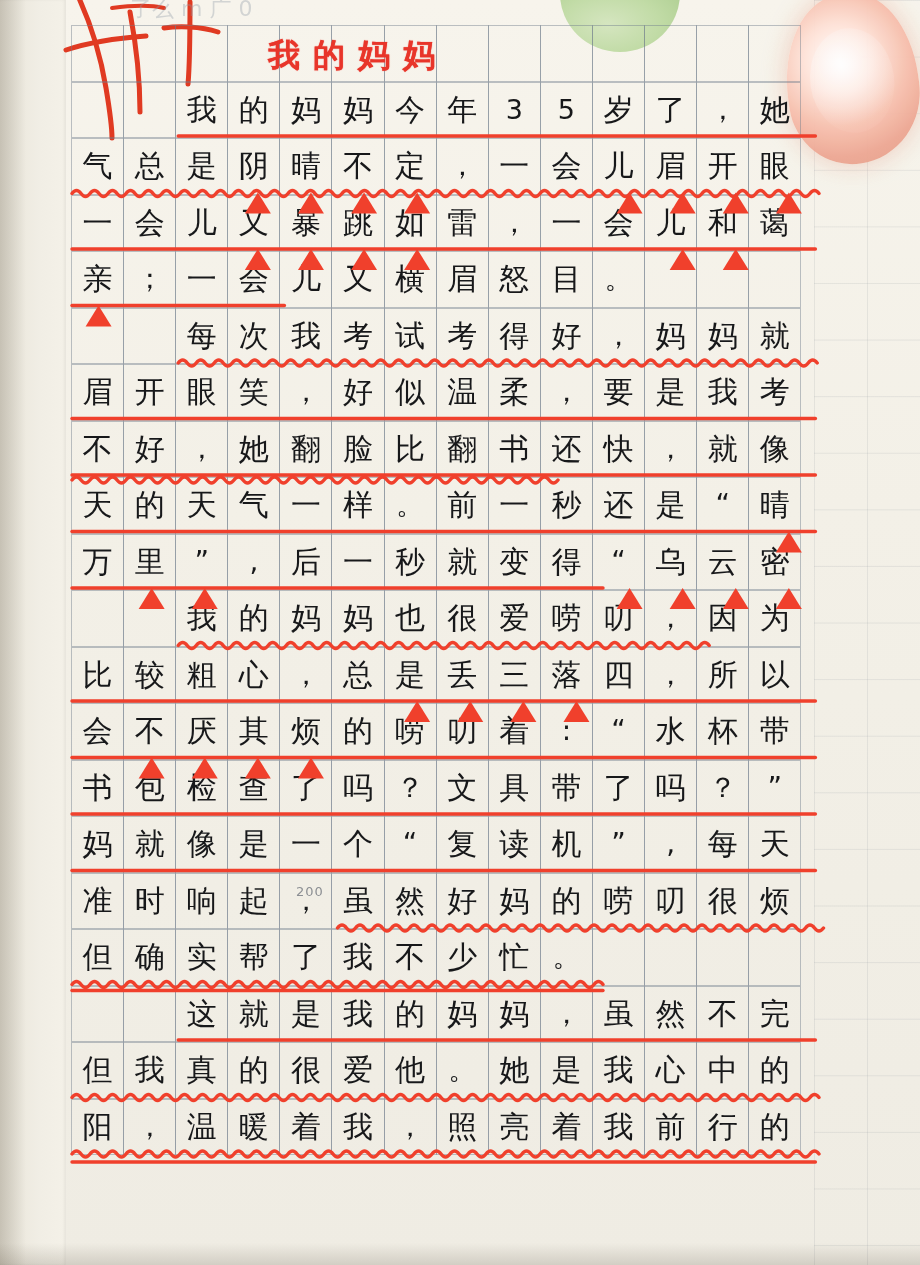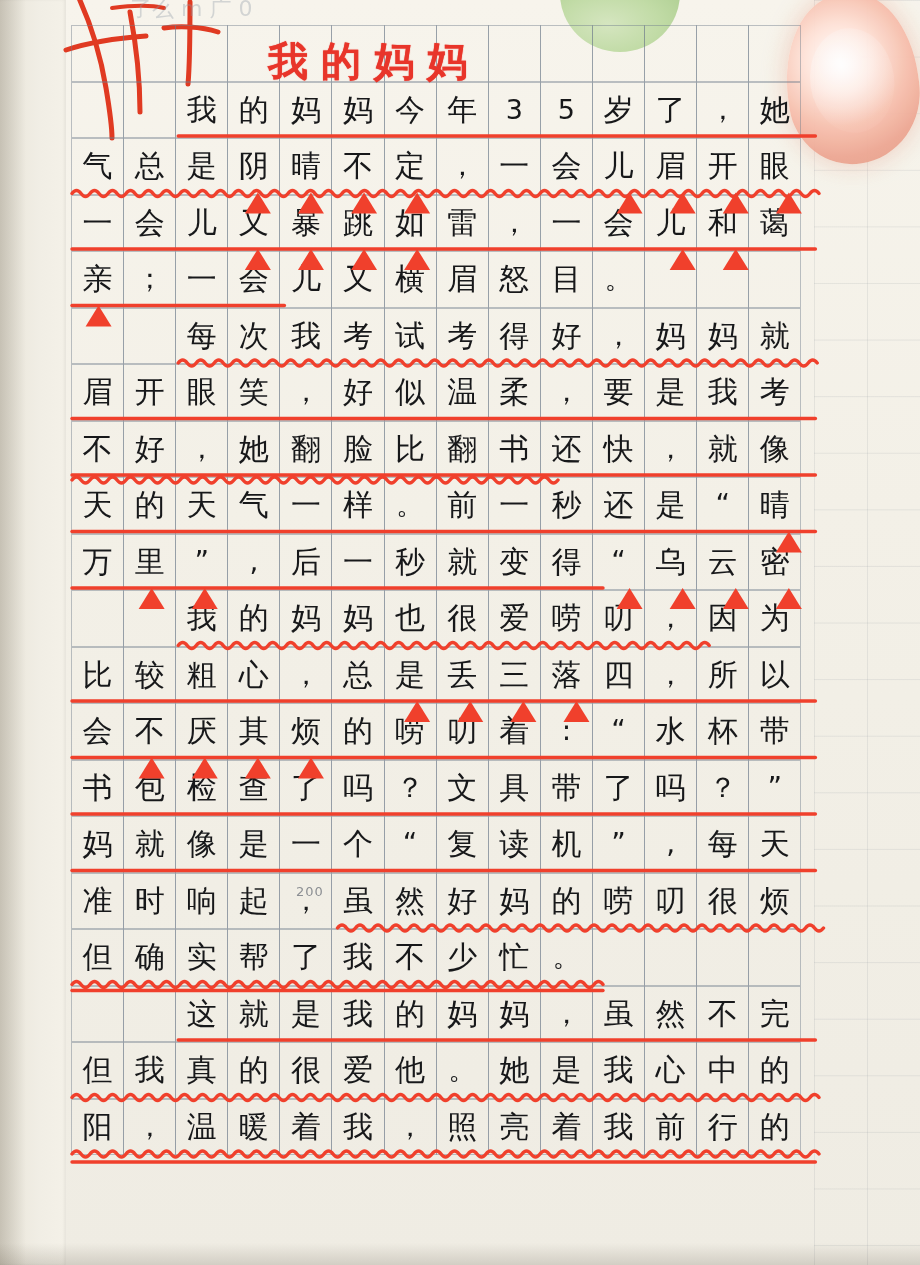--- a/index.html
+++ b/index.html
@@ -76,21 +76,21 @@
     font-size:30px;
     color:#17181a;
     line-height:1;
     position:relative;
   }
   .cell.num{font-size:27px;}
   .cell.punct{font-size:28px;}
   .title-row .cell{border-color:rgba(110,125,140,.45);}
   .title-text{
     position:absolute;left:196px;top:8px;
-    font-size:40px;font-weight:bold;color:#e8352a;
+    font-size:32px;font-weight:bold;color:#e8352a;
     letter-spacing:13px;
     text-shadow:0 0 1px #e8352a;
   }
   
   #marks{position:absolute;left:0;top:0;width:920px;height:1265px;pointer-events:none;}
   
   .count{
     position:absolute;left:296px;top:884px;font-size:13px;color:#8c8f93;letter-spacing:1px;
   }
   .edge-shadow{

